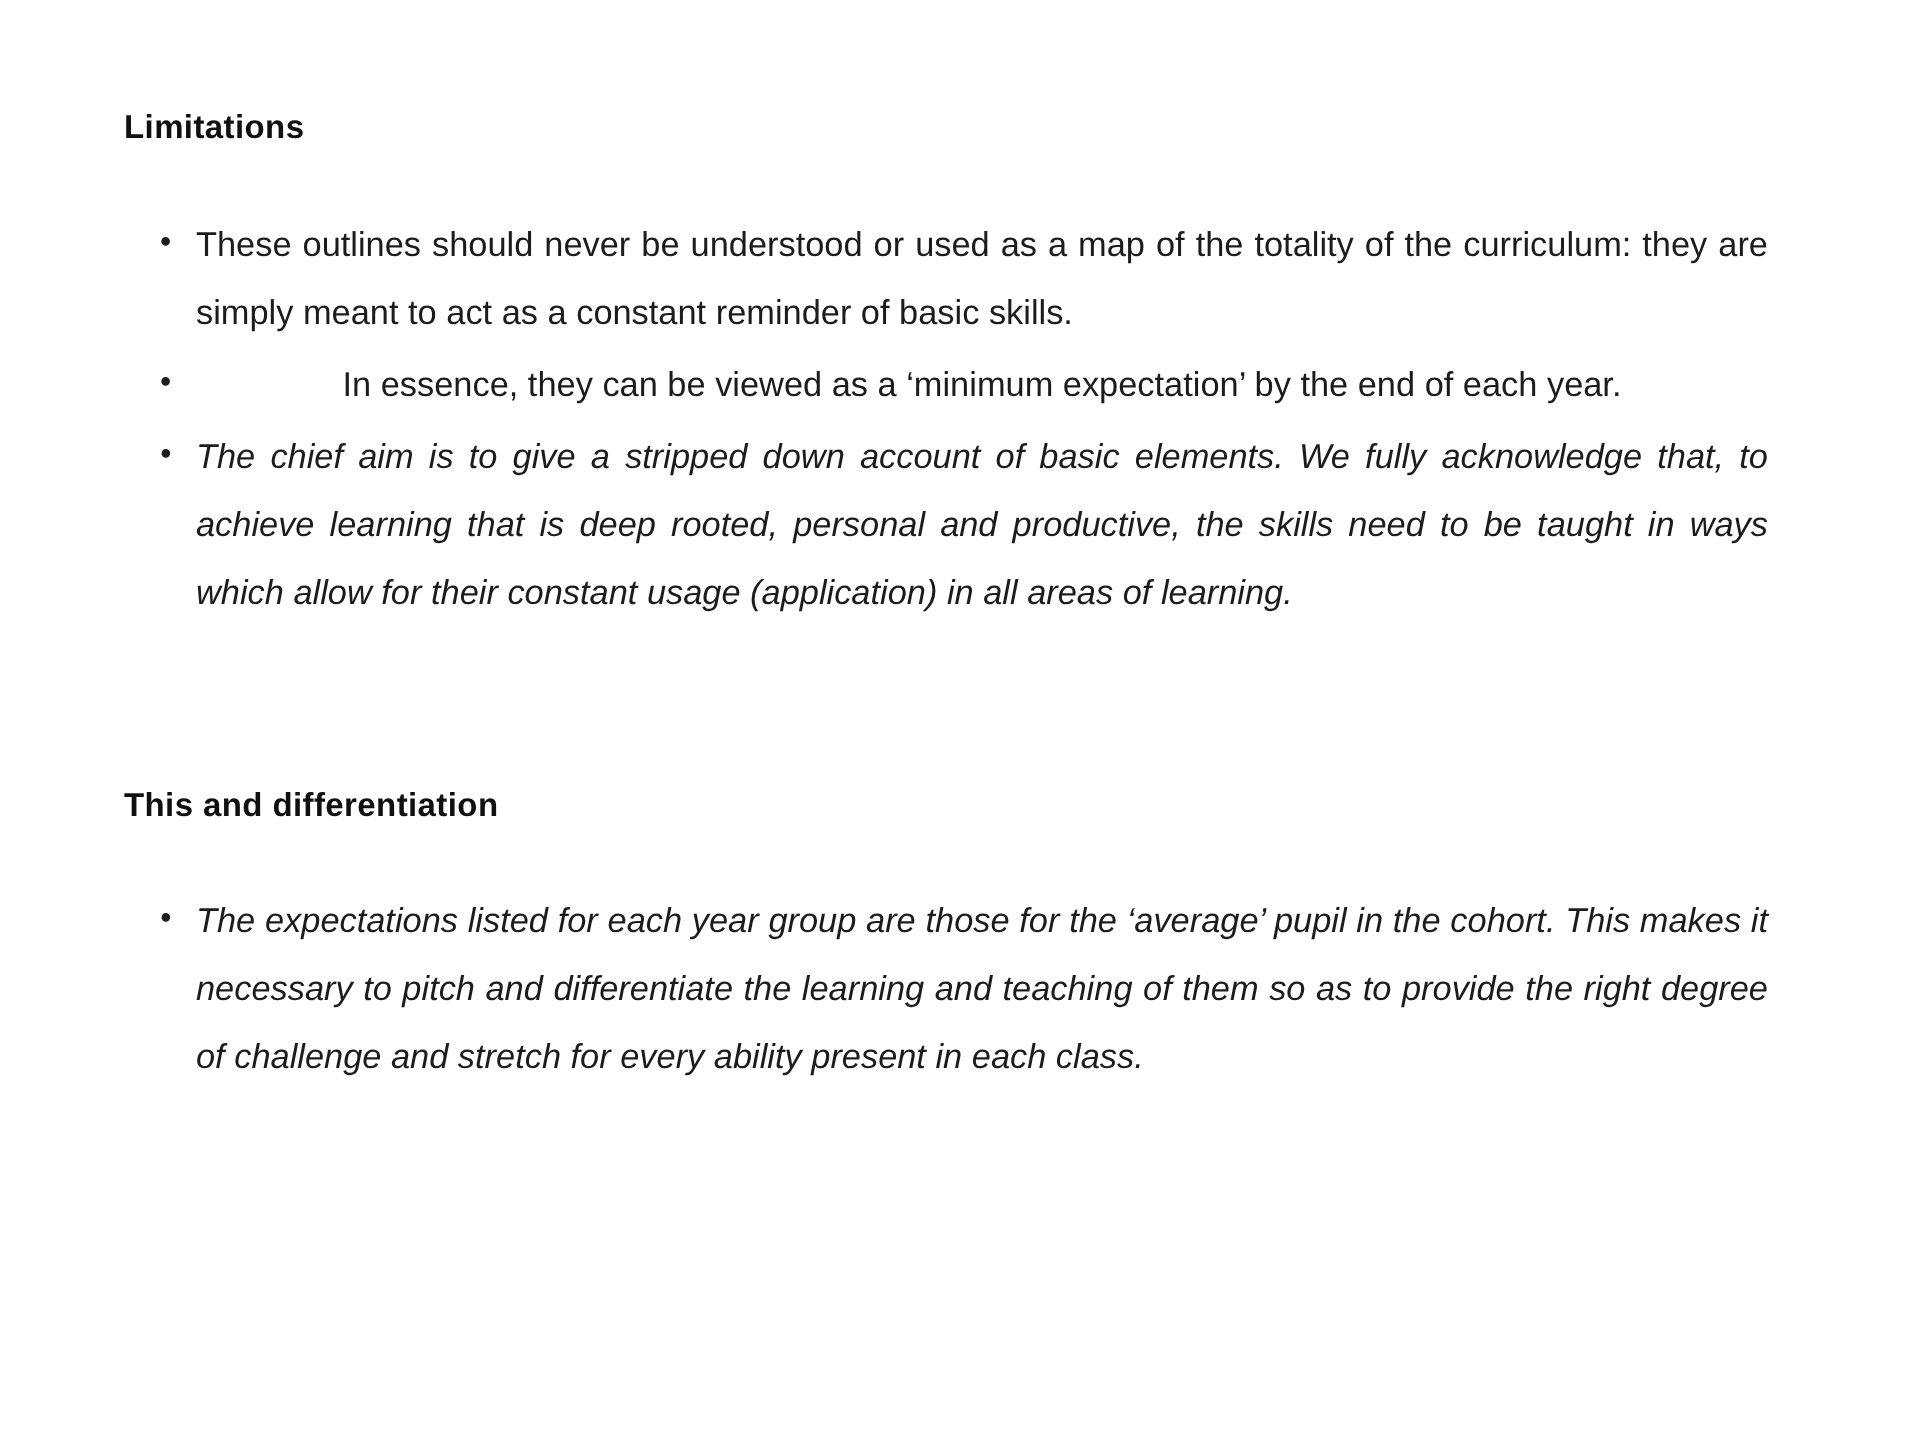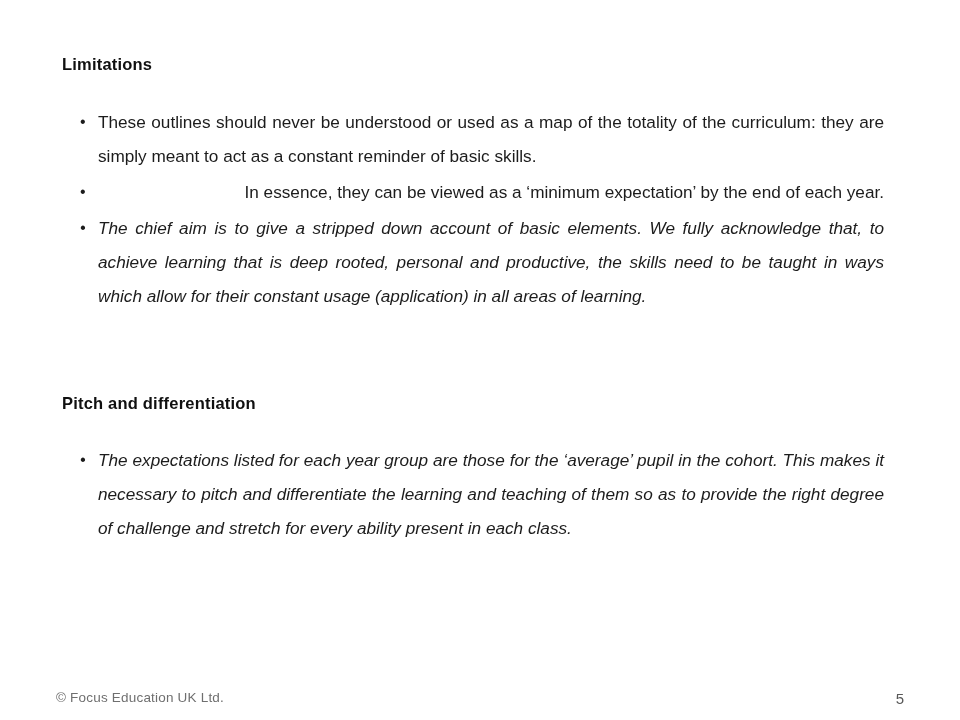--- a/index.html
+++ b/index.html
@@ -56,21 +56,21 @@
     top: 0;
     font-size: 16px;
     line-height: 34px;
     color: #1c1c1c;
   }
   .bullet-item:last-child {
     margin-bottom: 0;
     font-style: italic;
   }
   .bullet-item.no-justify {
-    text-align: right;
+    text-align: center;
   }
   .spacer-1 {
     height: 64px;
   }
   .section-heading.second {
     margin-bottom: 28px;
   }
   .footer {
     position: absolute;
     left: 0;
@@ -104,26 +104,22 @@
     <h2 class="section-heading">Limitations</h2>
 
     <ul class="bullet-list">
       <li class="bullet-item">These outlines should never be understood or used as a map of the totality of the curriculum:  they are simply meant to act as a constant reminder of basic skills.</li>
       <li class="bullet-item no-justify">In essence, they can be viewed as a ‘minimum expectation’ by the end of each year.</li>
       <li class="bullet-item">The chief aim is to give a stripped down account of basic elements. We fully acknowledge that, to achieve learning that is deep rooted, personal and productive, the skills need to be taught in ways which allow for their constant usage (application) in all areas of learning.</li>
     </ul>
 
     <div class="spacer-1"></div>
 
-    <h2 class="section-heading second">Pitch and differentiation</h2>
+    <h2 class="section-heading second">This and differentiation</h2>
 
     <ul class="bullet-list">
       <li class="bullet-item">The expectations listed for each year group are those for the ‘average’ pupil in the cohort. This makes it necessary to pitch and differentiate the learning and teaching of them so as to provide the right degree of challenge and stretch for every ability present in each class.</li>
     </ul>
 
   </div>
 
-  <div class="footer">
-    <div class="footer-left">© Focus Education UK Ltd.</div>
-    <div class="footer-right">5</div>
-  </div>
 
 </div>
 
 </body></html>

